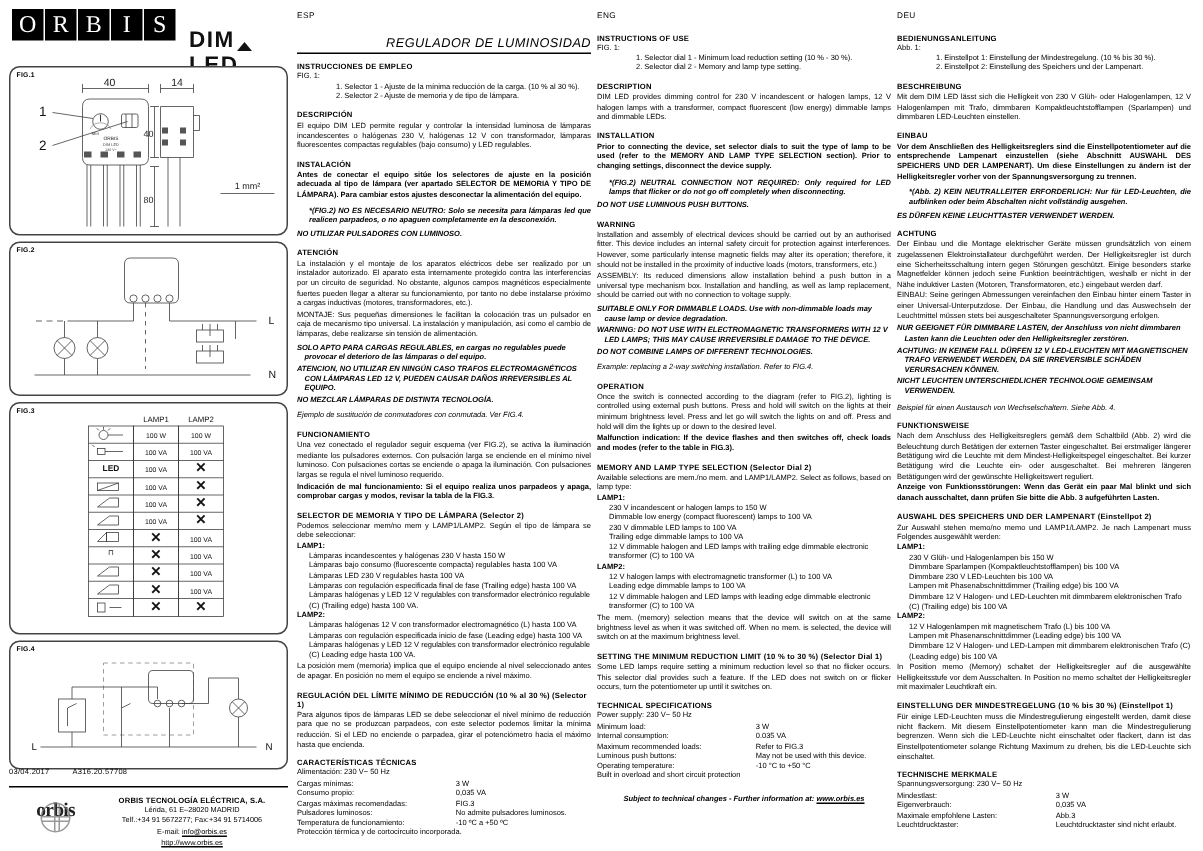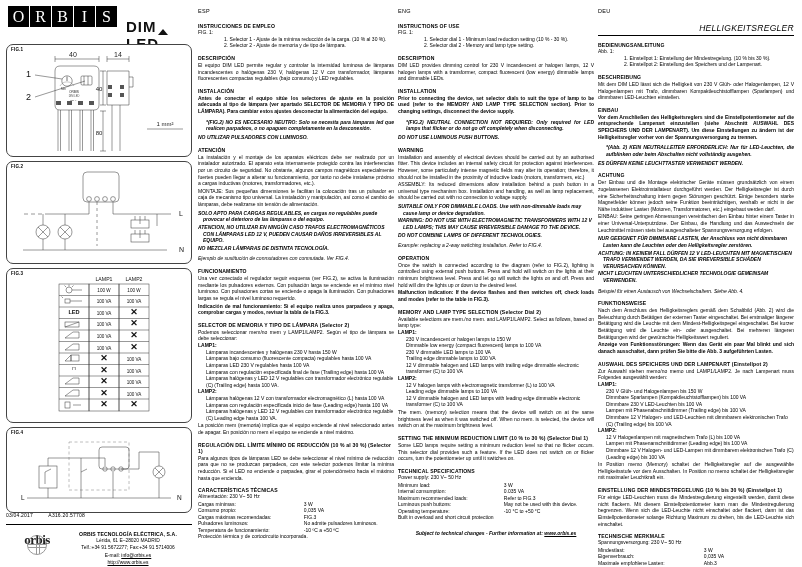--- a/index.html
+++ b/index.html
@@ -338,20 +338,21 @@
           <line x1="152" y1="50" x2="152" y2="70"></line>
         </g>
         <text x="14" y="72" font-size="6.5" fill="#111" font-family="Liberation Sans, sans-serif">L</text>
         <text x="170" y="72" font-size="6.5" fill="#111" font-family="Liberation Sans, sans-serif">N</text>
       </svg>
     </div>
   </div>
 
   <div class="col col-esp">
     <div class="langtag">ESP</div>
+    <div class="coltitle">REGULADOR DE LUMINOSIDAD</div>
     <div class="h">INSTRUCCIONES DE EMPLEO</div>
     <p class="tight">FIG. 1:</p>
     <p class="indent tight">1. Selector 1 - Ajuste de la mínima reducción de la carga. (10 % al 30 %).</p>
     <p class="indent tight">2. Selector 2 - Ajuste de memoria y de tipo de lámpara.</p>
     <div class="h">DESCRIPCIÓN</div>
     <p>El equipo DIM LED permite regular y controlar la intensidad luminosa de lámparas incandescentes o halógenas 230 V, halógenas 12 V con transformador, lámparas fluorescentes compactas regulables (bajo consumo) y LED regulables.</p>
     <div class="h">INSTALACIÓN</div>
     <p class="b">Antes de conectar el equipo sitúe los selectores de ajuste en la posición adecuada al tipo de lámpara (ver apartado SELECTOR DE MEMORIA Y TIPO DE LÁMPARA). Para cambiar estos ajustes desconectar la alimentación del equipo.</p>
     <p class="indent2" style="margin-top:4px;"><span class="bi">*(FIG.2) NO ES NECESARIO  NEUTRO: Solo se necesita para lámparas led que realicen parpadeos, o no apaguen completamente en la desconexión.</span></p>
     <div class="bullets">
@@ -491,21 +492,20 @@
       </table>
     <p class="tight">Built in overload and short circuit protection</p>
     <div class="footnote">
       <span>Subject to technical changes - Further information at:</span>
       <span class="u">www.orbis.es</span>
     </div>
   </div>
 
   <div class="col col-deu">
     <div class="langtag">DEU</div>
-    <div class="coltitle">HELLIGKEITSREGLER</div>
     <div class="h">BEDIENUNGSANLEITUNG</div>
     <p class="tight">Abb. 1:</p>
     <p class="indent tight">1. Einstellpot 1: Einstellung der Mindestregelung. (10 % bis 30 %).</p>
     <p class="indent tight">2. Einstellpot 2: Einstellung des Speichers und der Lampenart.</p>
     <div class="h">BESCHREIBUNG</div>
     <p>Mit dem DIM LED lässt sich die Helligkeit von 230 V Glüh- oder Halogenlampen, 12 V Halogenlampen mit Trafo, dimmbaren Kompaktleuchtstofflampen (Sparlampen) und dimmbaren LED-Leuchten einstellen.</p>
     <div class="h">EINBAU</div>
     <p class="b">Vor dem Anschließen des Helligkeitsreglers sind die Einstellpotentiometer auf die entsprechende Lampenart einzustellen (siehe Abschnitt AUSWAHL DES SPEICHERS UND DER LAMPENART). Um diese Einstellungen zu ändern ist der Helligkeitsregler vorher von der Spannungsversorgung zu trennen.</p>
     <p class="indent2" style="margin-top:4px;"><span class="bi">*(Abb. 2) KEIN NEUTRALLEITER ERFORDERLICH: Nur für LED-Leuchten, die aufblinken oder beim Abschalten nicht vollständig ausgehen.</span></p>
     <div class="bullets">

